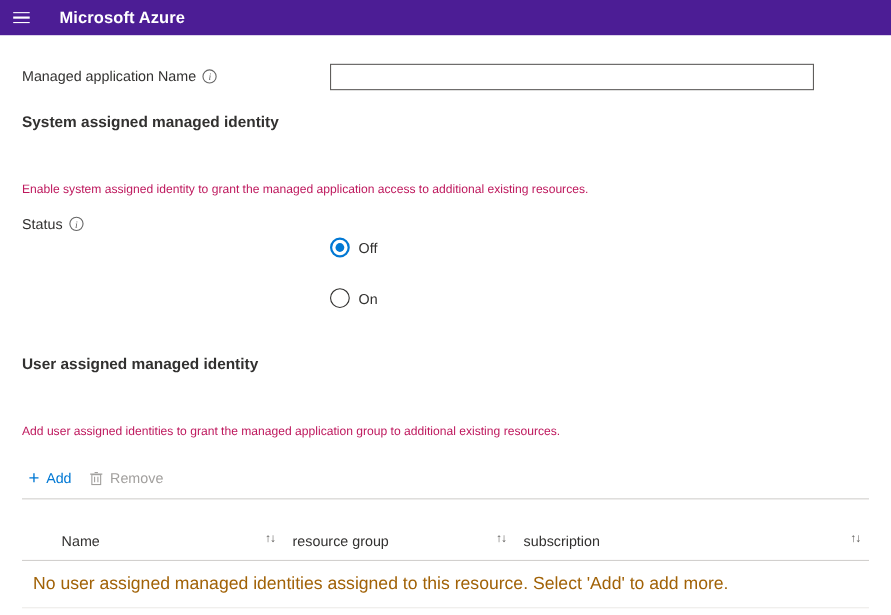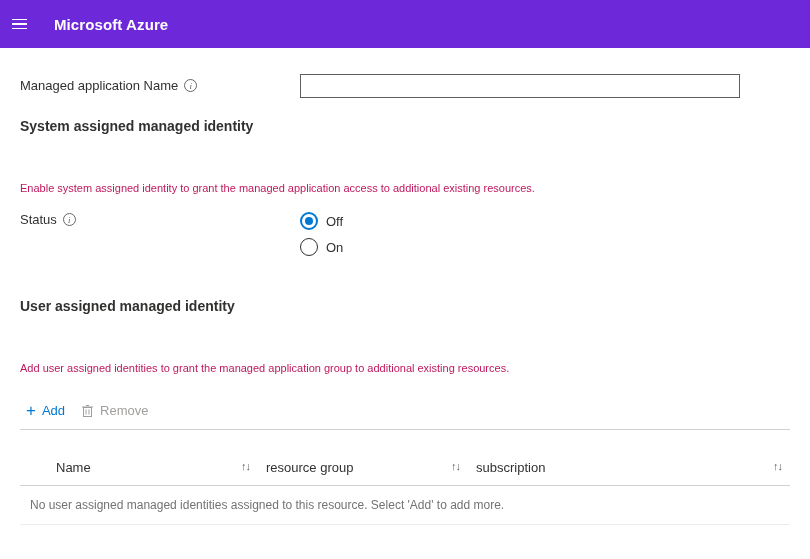--- a/index.html
+++ b/index.html
@@ -3,22 +3,22 @@
   <meta charset="utf-8">
   <style>
     * { box-sizing: border-box; margin: 0; padding: 0; }
     body {
       font-family: "Segoe UI", -apple-system, sans-serif;
       font-size: 13px;
       color: #323130;
       background: #fff;
     }
     .topbar {
-      background: #6d28d9;
-      height: 48px;
+      background: #4c1d95;
+      height: 32px;
       display: flex;
       align-items: center;
       padding: 0 8px;
       color: #fff;
     }
     .hamburger {
       display: flex;
       flex-direction: column;
       justify-content: center;
       gap: 3px;
@@ -125,21 +125,21 @@
       font-size: 14px;
       margin: 18px 0 10px 0;
     }
     .section-desc {
       font-size: 11px;
       color: #be185d;
       margin-bottom: 18px;
       margin-top: 48px;
     }
     .radio-group { display: flex; flex-direction: column; gap: 8px; }
-    .radio-item { display: flex; align-items: center; gap: 8px; cursor: pointer; }
+    .radio-item { display: flex; align-items: center; gap: 8px; cursor: pointer; margin-top: 20px; }
     .radio-outer {
       width: 18px;
       height: 18px;
       border-radius: 50%;
       display: flex;
       align-items: center;
       justify-content: center;
     }
     .radio-outer.off { border: 1px solid #323130; }
     .radio-outer.on { border: 2px solid #0078d4; }
@@ -183,23 +183,23 @@
     .col2 { flex: 0 0 210px; justify-content: space-between; padding-right: 16px; }
     .col3 { flex: 0 0 210px; justify-content: space-between; padding-right: 16px; }
     .col4 { flex: 1; justify-content: space-between; padding-right: 8px; }
     .sort-arrows {
       font-size: 11px;
       color: #605e5c;
       letter-spacing: -1px;
     }
     .empty-row {
       padding: 12px 0 12px 10px;
-      font-size: 12px;
+      font-size: 16px;
       border-bottom: 1px solid #edebe9;
-      color: #737373;
+      color: #a16207;
     }
   </style>
 </head>
 <body>
 
 <div class="topbar">
   <div class="hamburger">
     <span></span>
       <span></span>
       <span></span>

